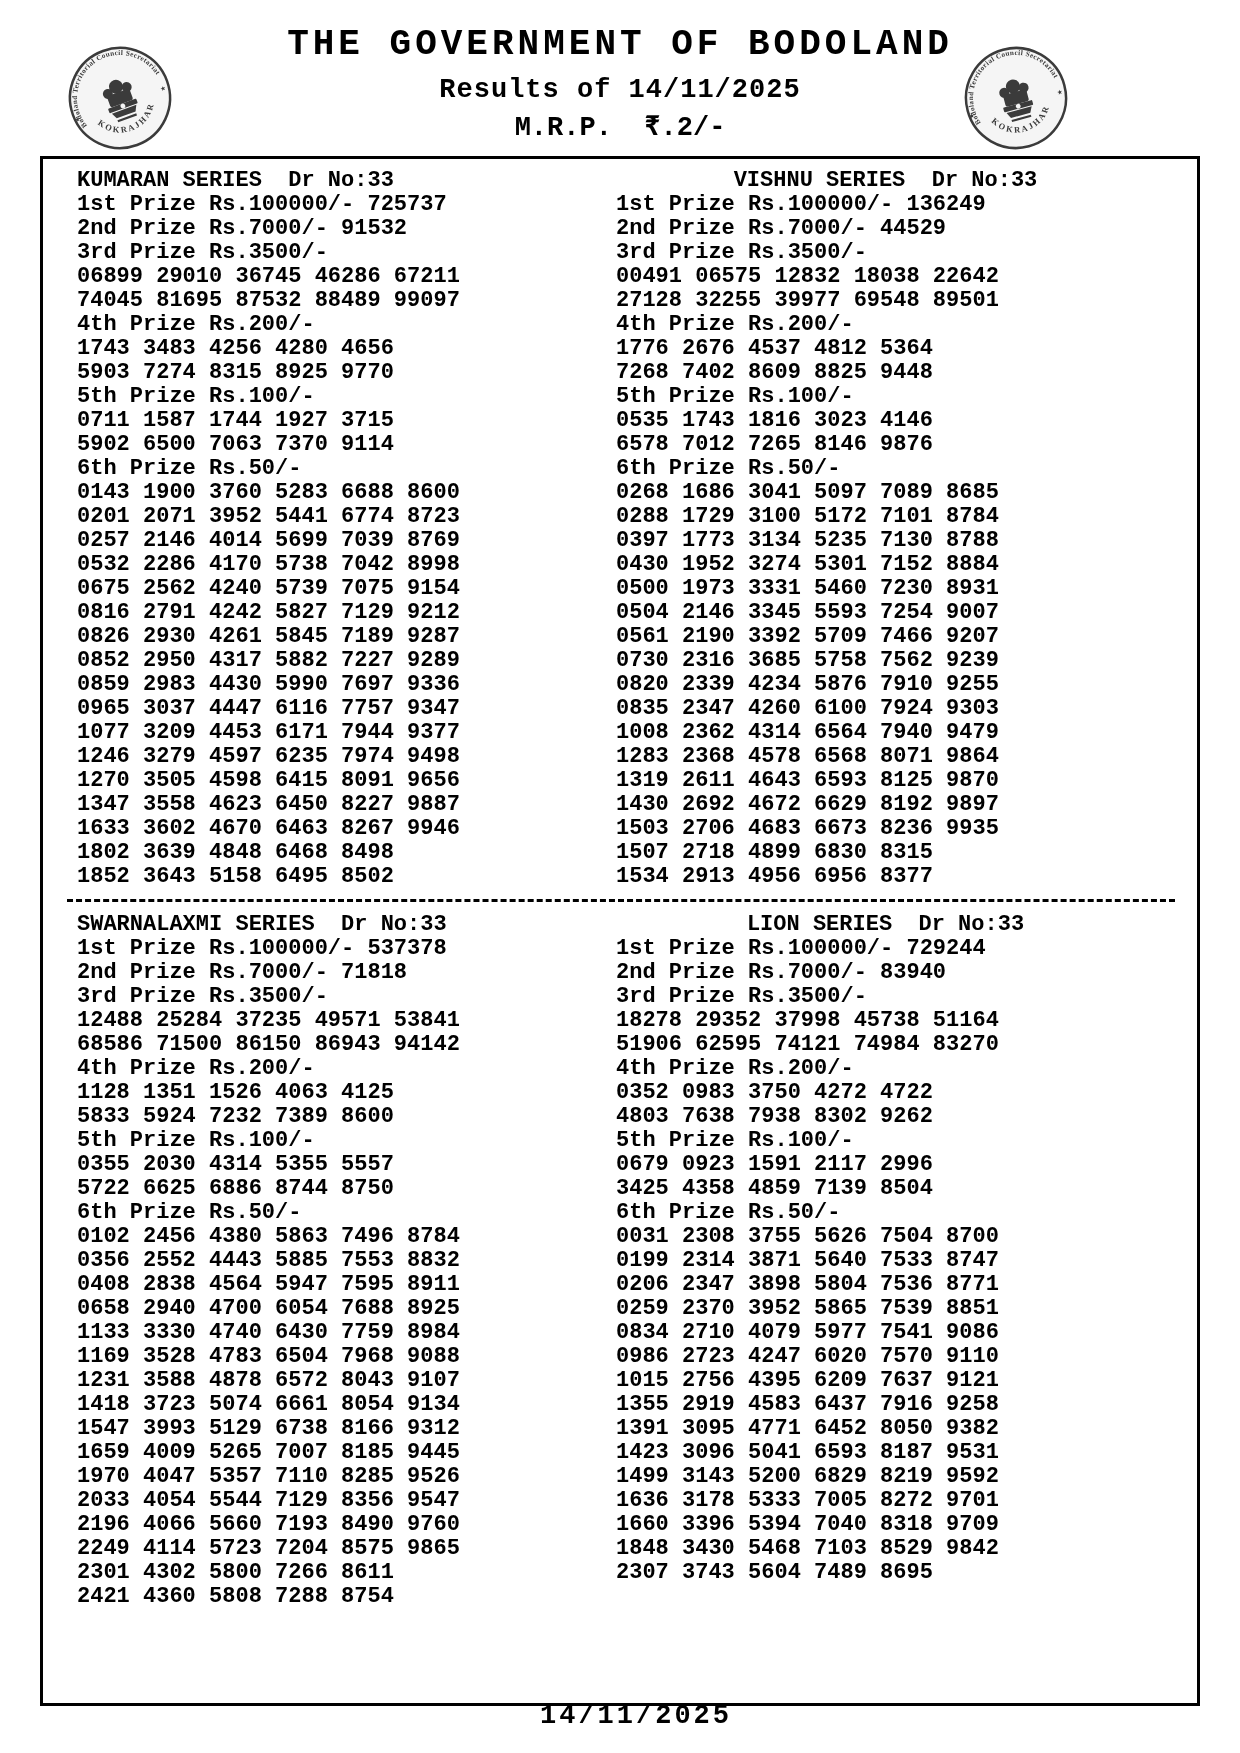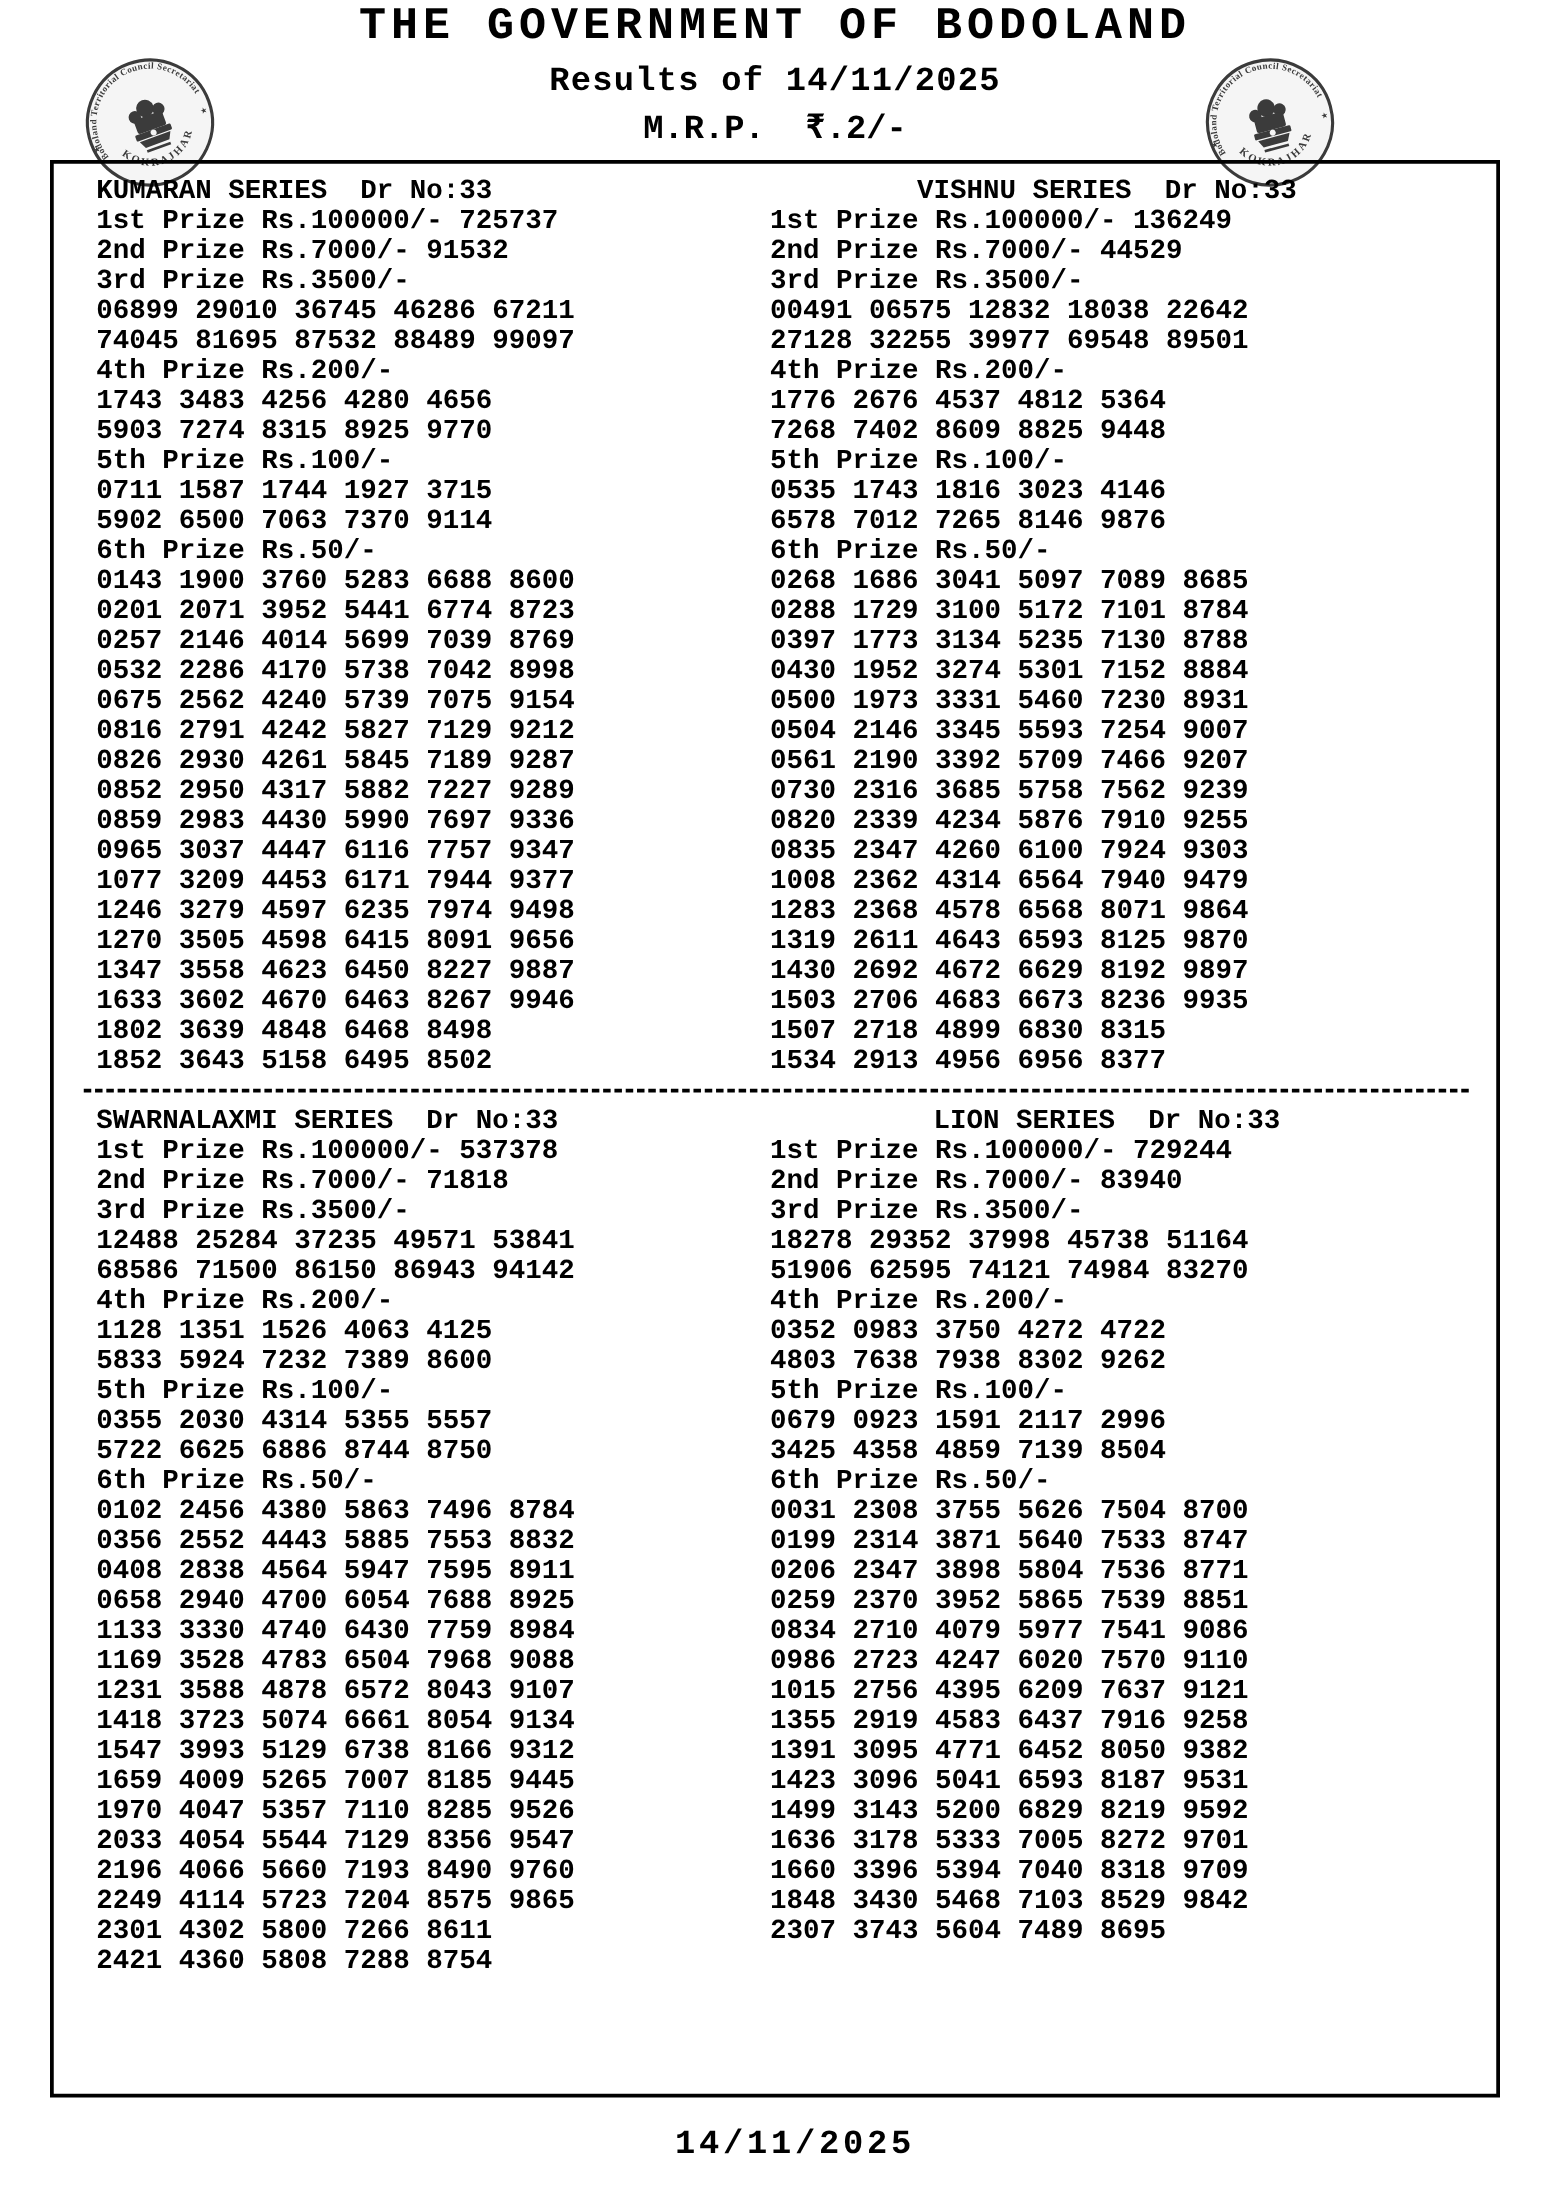--- a/index.html
+++ b/index.html
@@ -2,35 +2,35 @@
 <html><head>
 <meta charset="utf-8">
 <style>
   * { margin:0; padding:0; box-sizing:border-box; }
   html,body { background:#ffffff; }
   .page {
     position:relative; width:1240px; height:1753px; background:#ffffff;
     font-family:"Liberation Mono","DejaVu Sans Mono",monospace; color:#000;
     overflow:hidden;
   }
-  .header-text { text-align:center; }
+  .header-text { text-align:center; padding-top:24px; }
   .title {
     font-size:36px; font-weight:700; letter-spacing:4px; white-space:pre;
     font-family:"Liberation Mono","DejaVu Sans Mono",monospace;
   }
   .subtitle { font-size:27px; font-weight:700; margin-top:10px; letter-spacing:1px; white-space:pre; }
   .mrp { font-size:27px; font-weight:700; margin-top:5px; white-space:pre; }
 
   .seal { position:absolute; top:38px; width:120px; height:120px; }
   .seal-left  { left:60px; }
   .seal-right { left:956px; }
   .seal svg { width:100%; height:100%; }
 
   .results-box {
-    position:absolute; left:40px; top:128px; width:1160px; height:1550px;
+    position:absolute; left:40px; top:156px; width:1160px; height:1550px;
     border:3px solid #000; padding:10px 42px 0 34px;
   }
   #sections-grid { display:grid; grid-template-columns:1fr 1fr; }
   .series { min-width:0; }
   .line { white-space:pre; font-size:22px; font-weight:700; line-height:24px; }
   .col-right .series-title { text-align:center; }
   .separator { grid-column:1 / -1; border-top:3px dashed #000; margin:10px -20px 11px -10px; }
 
   .footer-date {
     position:absolute; top:1701px; left:16px; width:100%; text-align:center;

